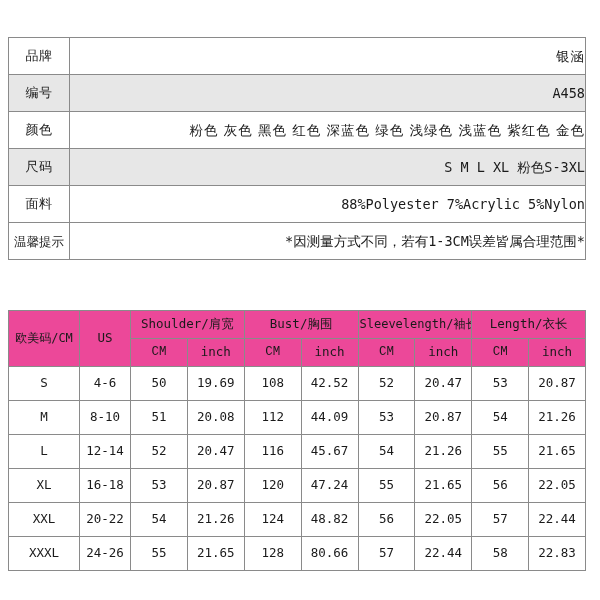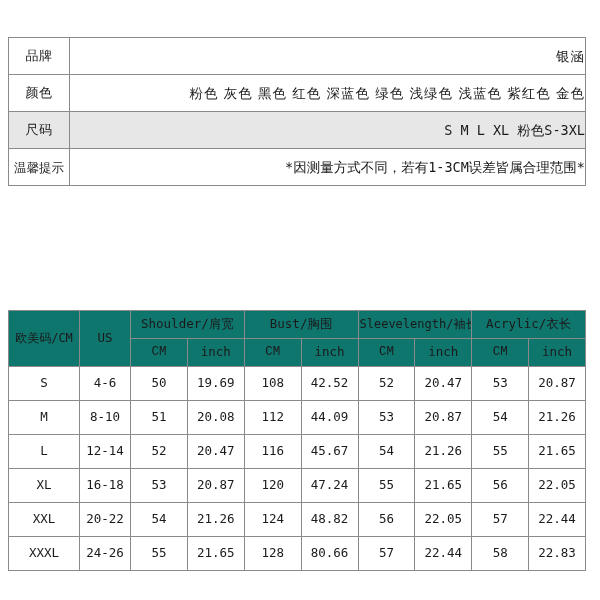--- a/index.html
+++ b/index.html
@@ -87,21 +87,21 @@
     border: 1px solid #8a8a8a;
     text-align: center;
     vertical-align: middle;
     font-weight: normal;
     font-size: 12.5px;
     line-height: 1.15;
     white-space: nowrap;
     overflow: hidden;
   }
   table.size thead th {
-    background: #0f766e;
+    background: #ec4899;
     height: 25px;
     margin-left: 43px;
   }
   table.size thead th.cjk {
     font-family: "DejaVu Sans Mono", "Liberation Mono", monospace;
     font-size: 12px;
   }
   table.size tbody td {
     background: #ffffff;
     height: 31px;
@@ -119,48 +119,56 @@
 
   <div class="spec-wrap">
     <table class="spec">
       <tbody>
         <tr>
           <td class="lbl">品牌</td>
           <td class="val">
             <span class="val-cjk">银涵</span>
           </td>
         </tr>
+        <tr class="alt">
+          <td class="lbl">编号</td>
+          <td class="val">A458</td>
+        </tr>
         <tr>
           <td class="lbl">颜色</td>
           <td class="val">
             <span class="val-cjk">粉色 灰色 黑色 红色 深蓝色 绿色 浅绿色 浅蓝色 紫红色 金色</span>
           </td>
         </tr>
         <tr class="alt">
           <td class="lbl">尺码</td>
           <td class="val">S M L XL  粉色S-3XL</td>
+        </tr>
+        <tr>
+          <td class="lbl">面料</td>
+          <td class="val">88%Polyester  7%Acrylic  5%Nylon</td>
         </tr>
         <tr>
           <td class="lbl lbl-narrow">温馨提示</td>
           <td class="val">*因测量方式不同，若有1-3CM误差皆属合理范围*</td>
         </tr>
       </tbody>
     </table>
   </div>
 
   <div class="size-wrap">
     <table class="size">
       <thead>
         <tr>
           <th class="c-size cjk" rowspan="2">欧美码/CM</th>
           <th class="c-us" rowspan="2">US</th>
           <th colspan="2">Shoulder/肩宽</th>
           <th colspan="2">Bust/胸围</th>
           <th colspan="2" class="cjk">Sleevelength/袖长</th>
-          <th colspan="2">Acrylic/衣长</th>
+          <th colspan="2">Length/衣长</th>
         </tr>
         <tr>
           <th class="c-num">CM</th>
           <th class="c-in">inch</th>
           <th class="c-num">CM</th>
           <th class="c-in">inch</th>
           <th class="c-num">CM</th>
           <th class="c-in">inch</th>
           <th class="c-num">CM</th>
           <th class="c-in">inch</th>

